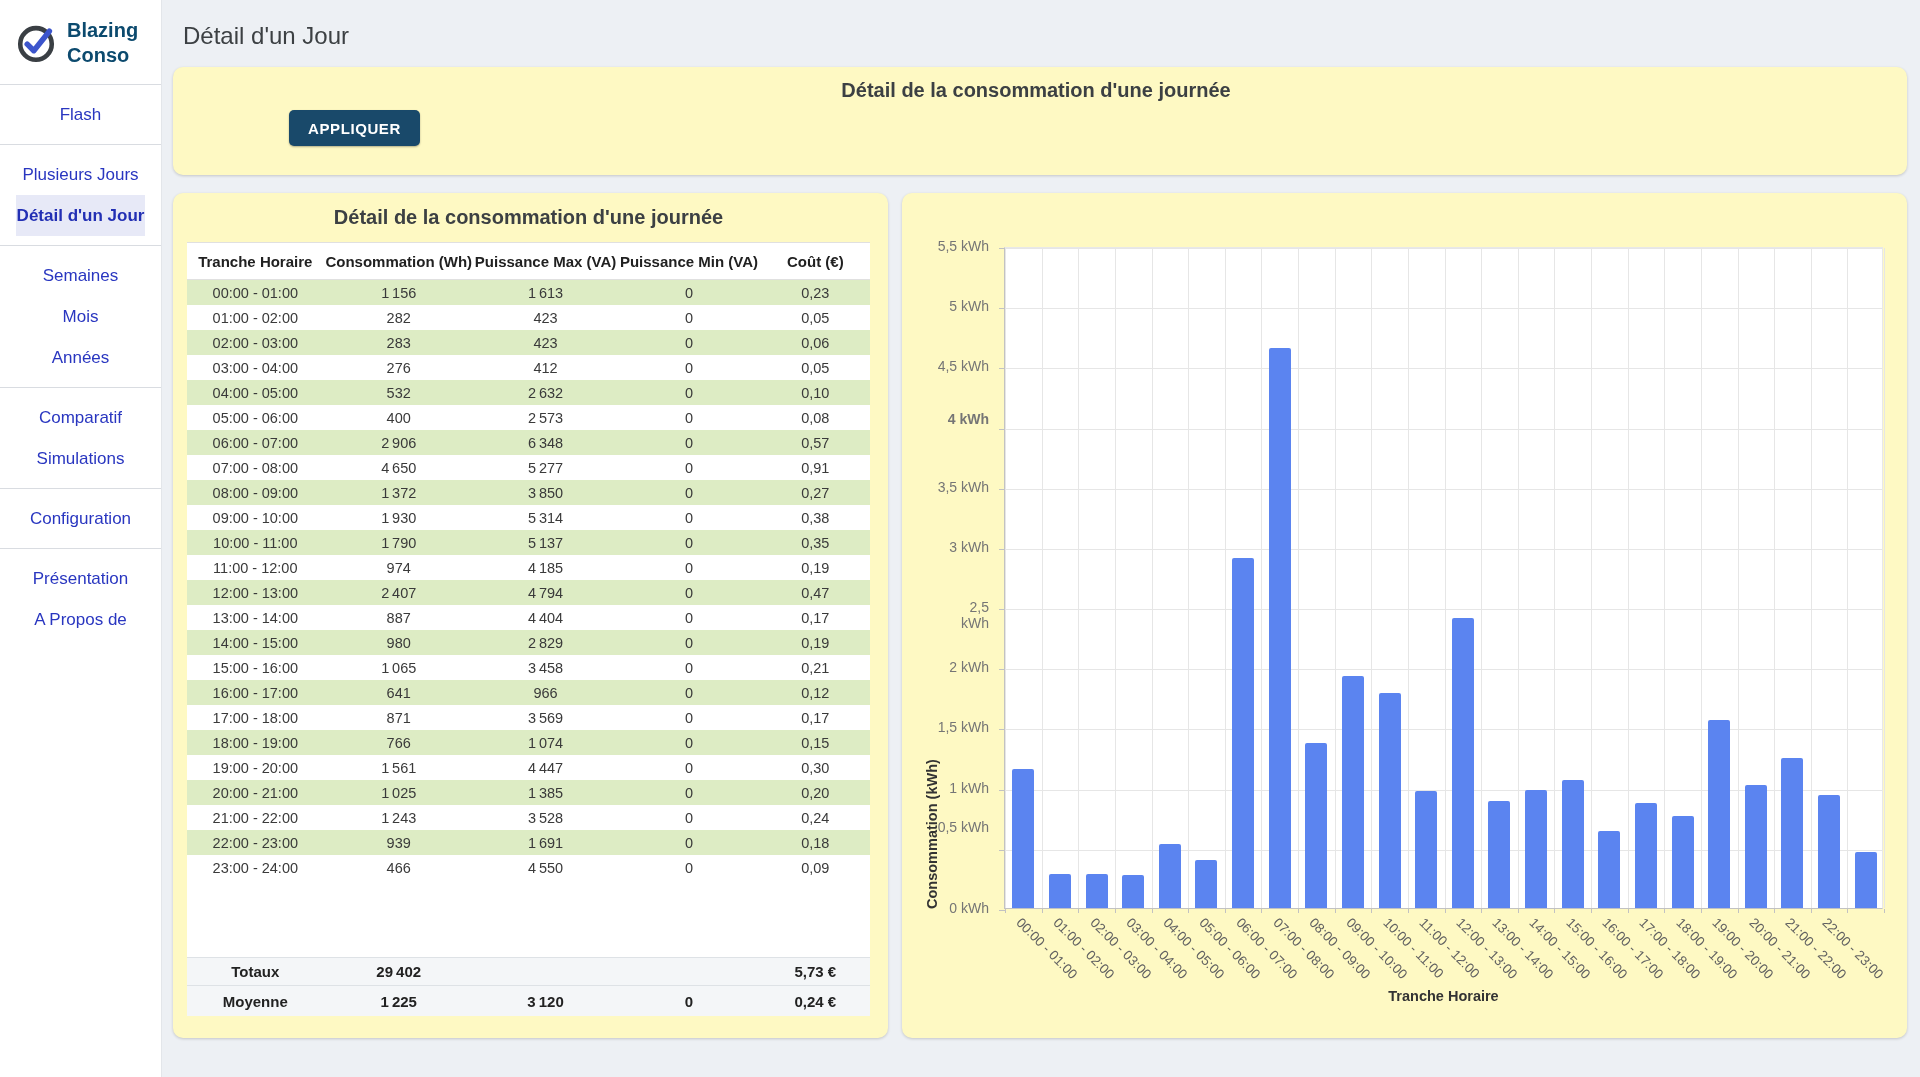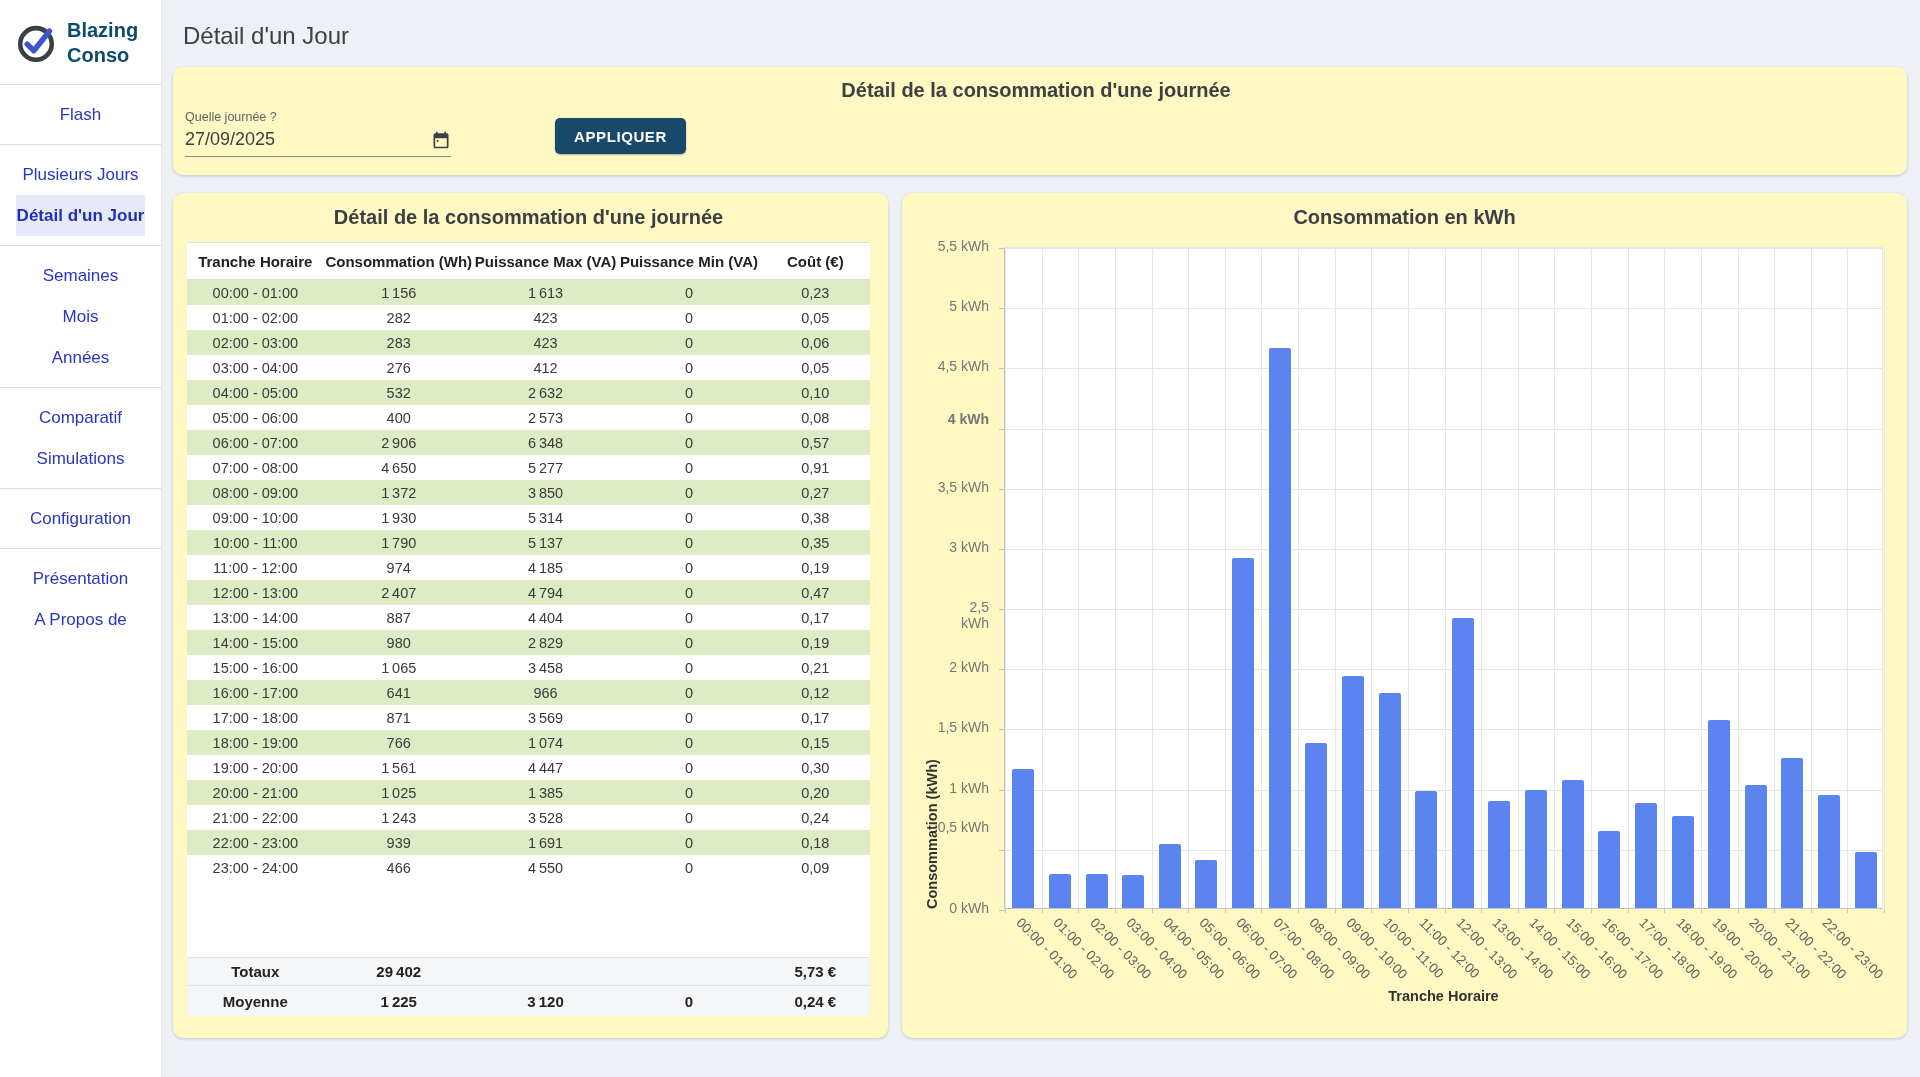--- a/index.html
+++ b/index.html
@@ -134,31 +134,20 @@
         </div>
       </nav>
   </aside>
 
   <div class="main">
     <div class="page-title">Détail d'un Jour</div>
 
     <div class="card form-card">
       <div class="card-title">Détail de la consommation d'une journée</div>
       <div class="fields">
-        <div class="field date-field">
-          <span class="field-label">Quelle journée ?</span>
-          <span class="field-value-row">
-            <span class="field-value">27/09/2025</span>
-            <span class="cal-icon">
-              <svg width="20" height="20" viewBox="0 0 24 24" fill="#3c4043">
-                <path d="M19 4h-1V2h-2v2H8V2H6v2H5c-1.1 0-2 .9-2 2v14c0 1.1.9 2 2 2h14c1.1 0 2-.9 2-2V6c0-1.1-.9-2-2-2zm0 16H5V10h14v10zM9 14h-2v-2h2v2z"></path>
-              </svg>
-            </span>
-          </span>
-        </div>
         <button class="apply-btn">APPLIQUER</button>
       </div>
     </div>
 
     <div class="content-row">
 
       <div class="card table-card">
         <div class="card-title">Détail de la consommation d'une journée</div>
         <div class="table-wrap">
           <div class="thead-row">
@@ -350,21 +339,20 @@
               <div class="tcell">Moyenne</div>
               <div class="tcell">1 225</div>
               <div class="tcell">3 120</div>
               <div class="tcell">0</div>
               <div class="tcell">0,24 €</div>
             </div>
         </div>
       </div>
 
       <div class="card chart-card">
-        <div class="chart-title">Consommation en kWh</div>
         <div class="ytitle">Consommation (kWh)</div>
         <div class="ylabels">
             <div class="ylabel" style="top: 653px;">0 kWh</div>
             <div class="ylabel" style="top: 572px;">0,5 kWh</div>
             <div class="ylabel" style="top: 532.64px;">1 kWh</div>
             <div class="ylabel" style="top: 472.45px;">1,5 kWh</div>
             <div class="ylabel" style="top: 412.27px;">2 kWh</div>
             <div class="ylabel" style="top: 352.09px; padding-left: 42px;">2,5 kWh</div>
             <div class="ylabel" style="top: 291.91px;">3 kWh</div>
             <div class="ylabel" style="top: 231.73px;">3,5 kWh</div>

